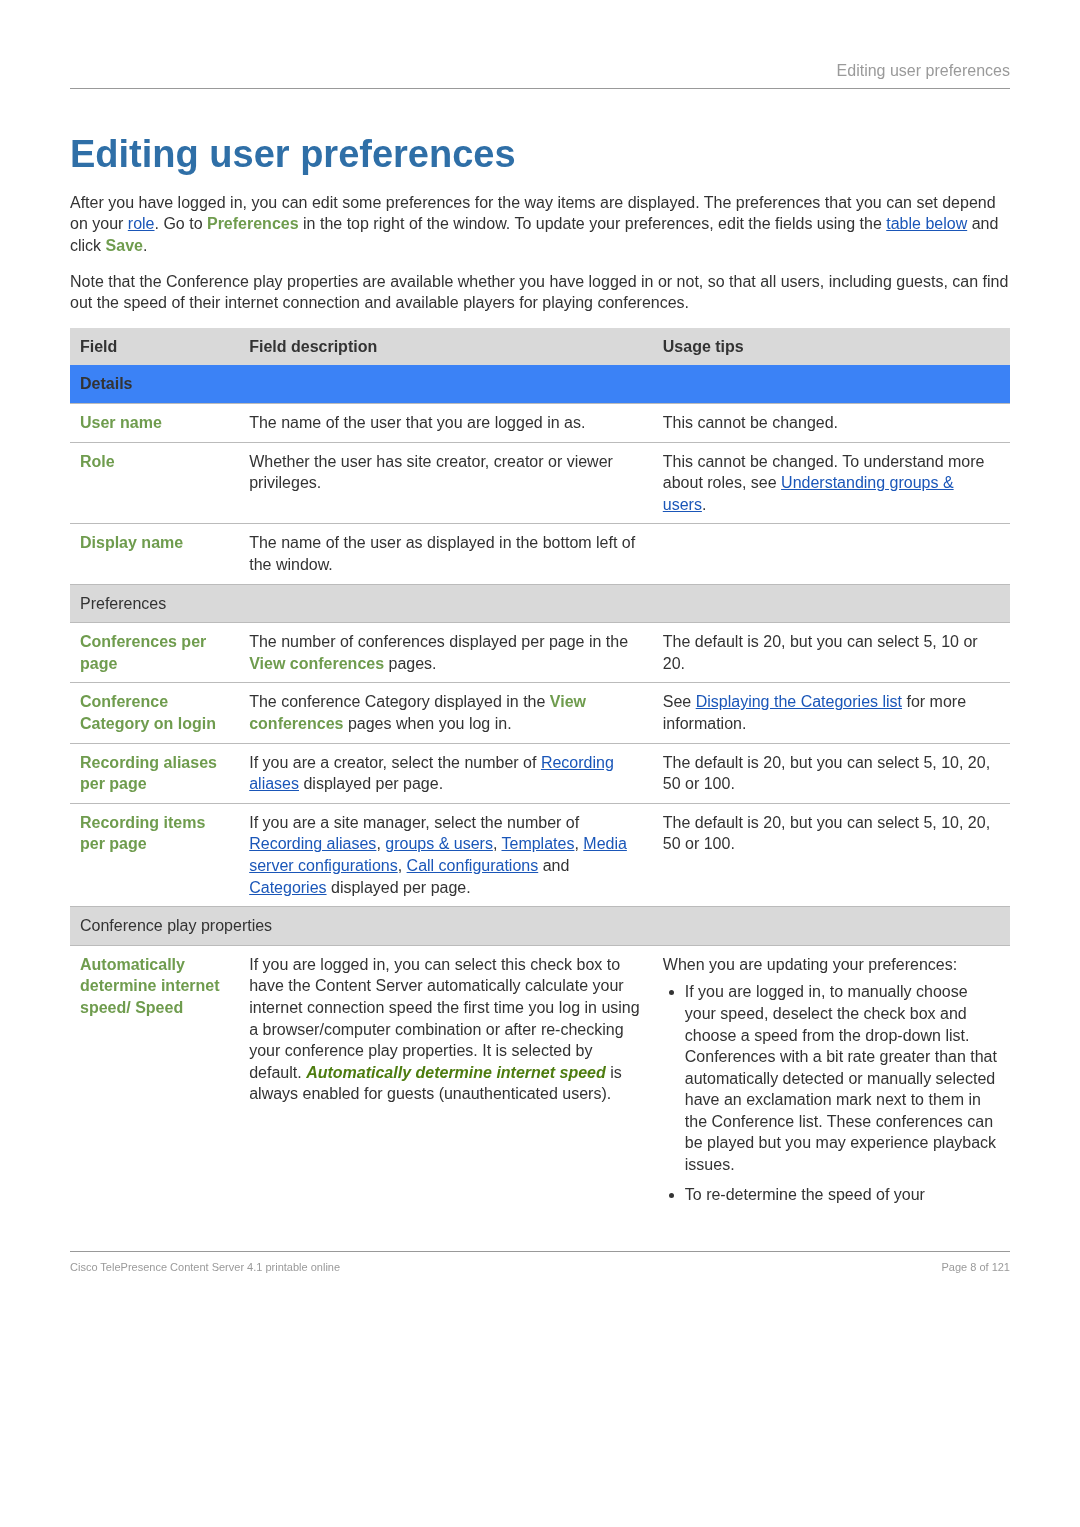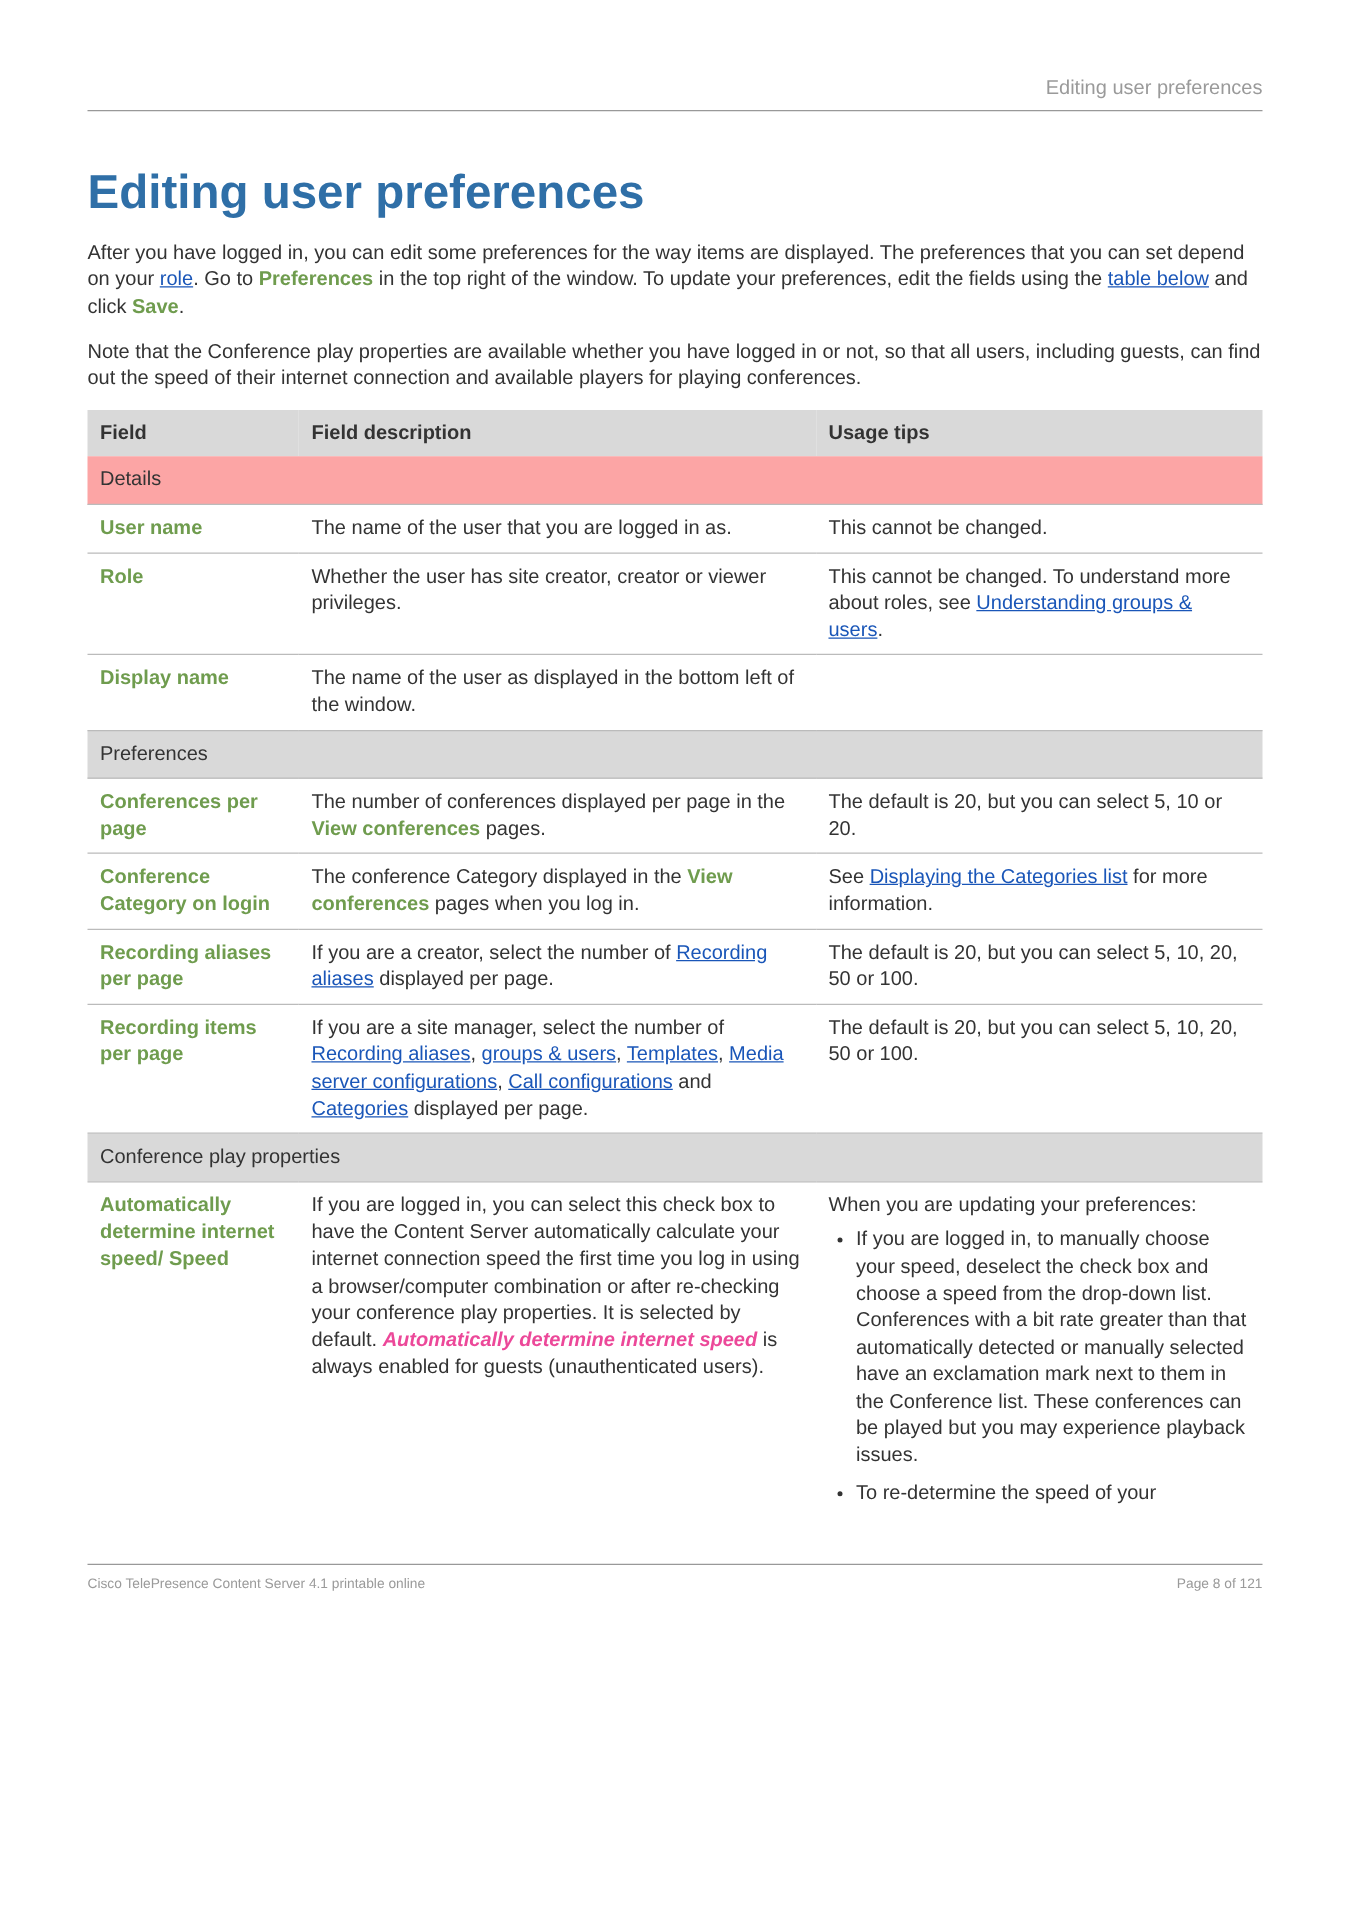--- a/index.html
+++ b/index.html
@@ -46,21 +46,21 @@
 table.main thead th {
   background: #d9d9d9;
   font-weight: bold;
   border-top: 0;
 }
 .cw-field { width: 18%; color: #6f9c4e; font-weight: bold; }
 tr.section-row td {
   background: #d9d9d9;
   font-weight: normal;
 }
-.boldital { font-weight: bold; font-style: italic; color: #ec4899; }
+.boldital { font-weight: bold; font-style: italic; color: #4d7c0f; }
 ul { margin: 6px 0; padding-left: 22px; }
 li { margin-bottom: 8px; }
 .footer { color: #9a9a9a; font-size: 11px; }
 .footer-right { float: right; }
 </style>
 </head>
 <body>
 
 <div class="top-right">Editing user preferences</div>
 <hr class="top">
@@ -74,21 +74,21 @@
 <p>Note that the Conference play properties are available whether you have logged in or not, so that all users, including guests, can find out the speed of their internet connection and available players for playing conferences.</p>
 
 <table class="main">
   <thead>
     <tr>
       <th class="cw-field" style="color:#333">Field</th>
       <th style="width:44%">Field description</th>
       <th>Usage tips</th>
     </tr>
     <tr class="nobt">
-      <th class="nobt" colspan="3" style="background:#fca5a5;font-weight:normal">Details</th>
+      <th class="nobt" colspan="3" style="background:#3b82f6;font-weight:bold">Details</th>
     </tr>
   </thead>
   <tbody>
     <tr>
       <td class="cw-field">User name</td>
       <td>The name of the user that you are logged in as.</td>
       <td>This cannot be changed.</td>
     </tr>
     <tr>
       <td class="cw-field">Role</td>

